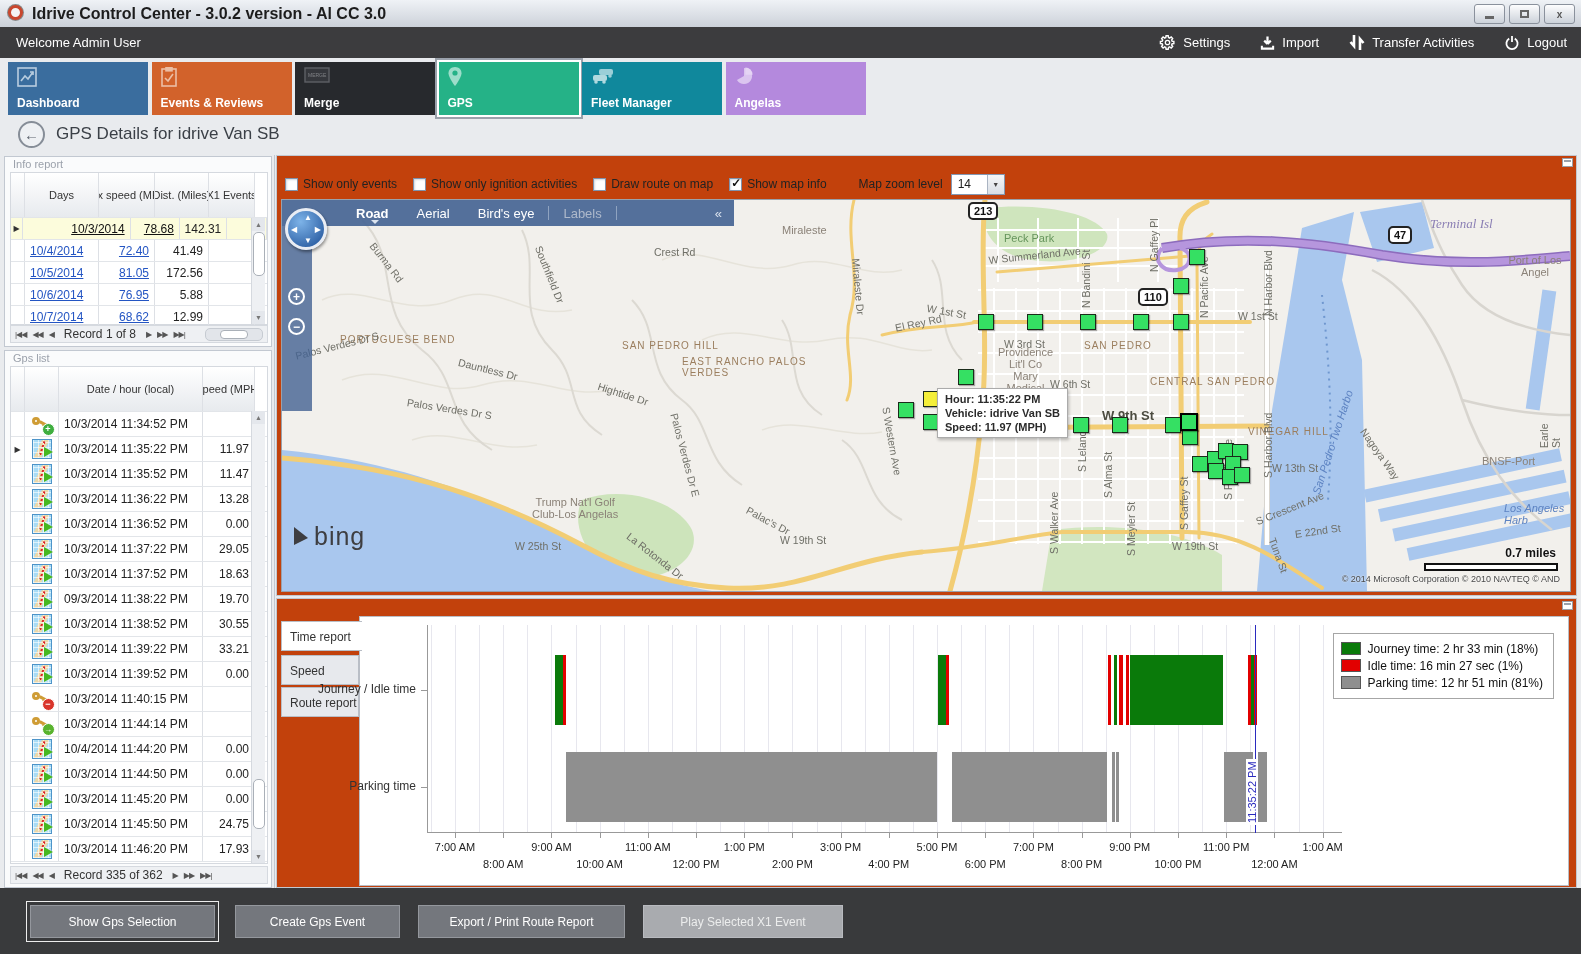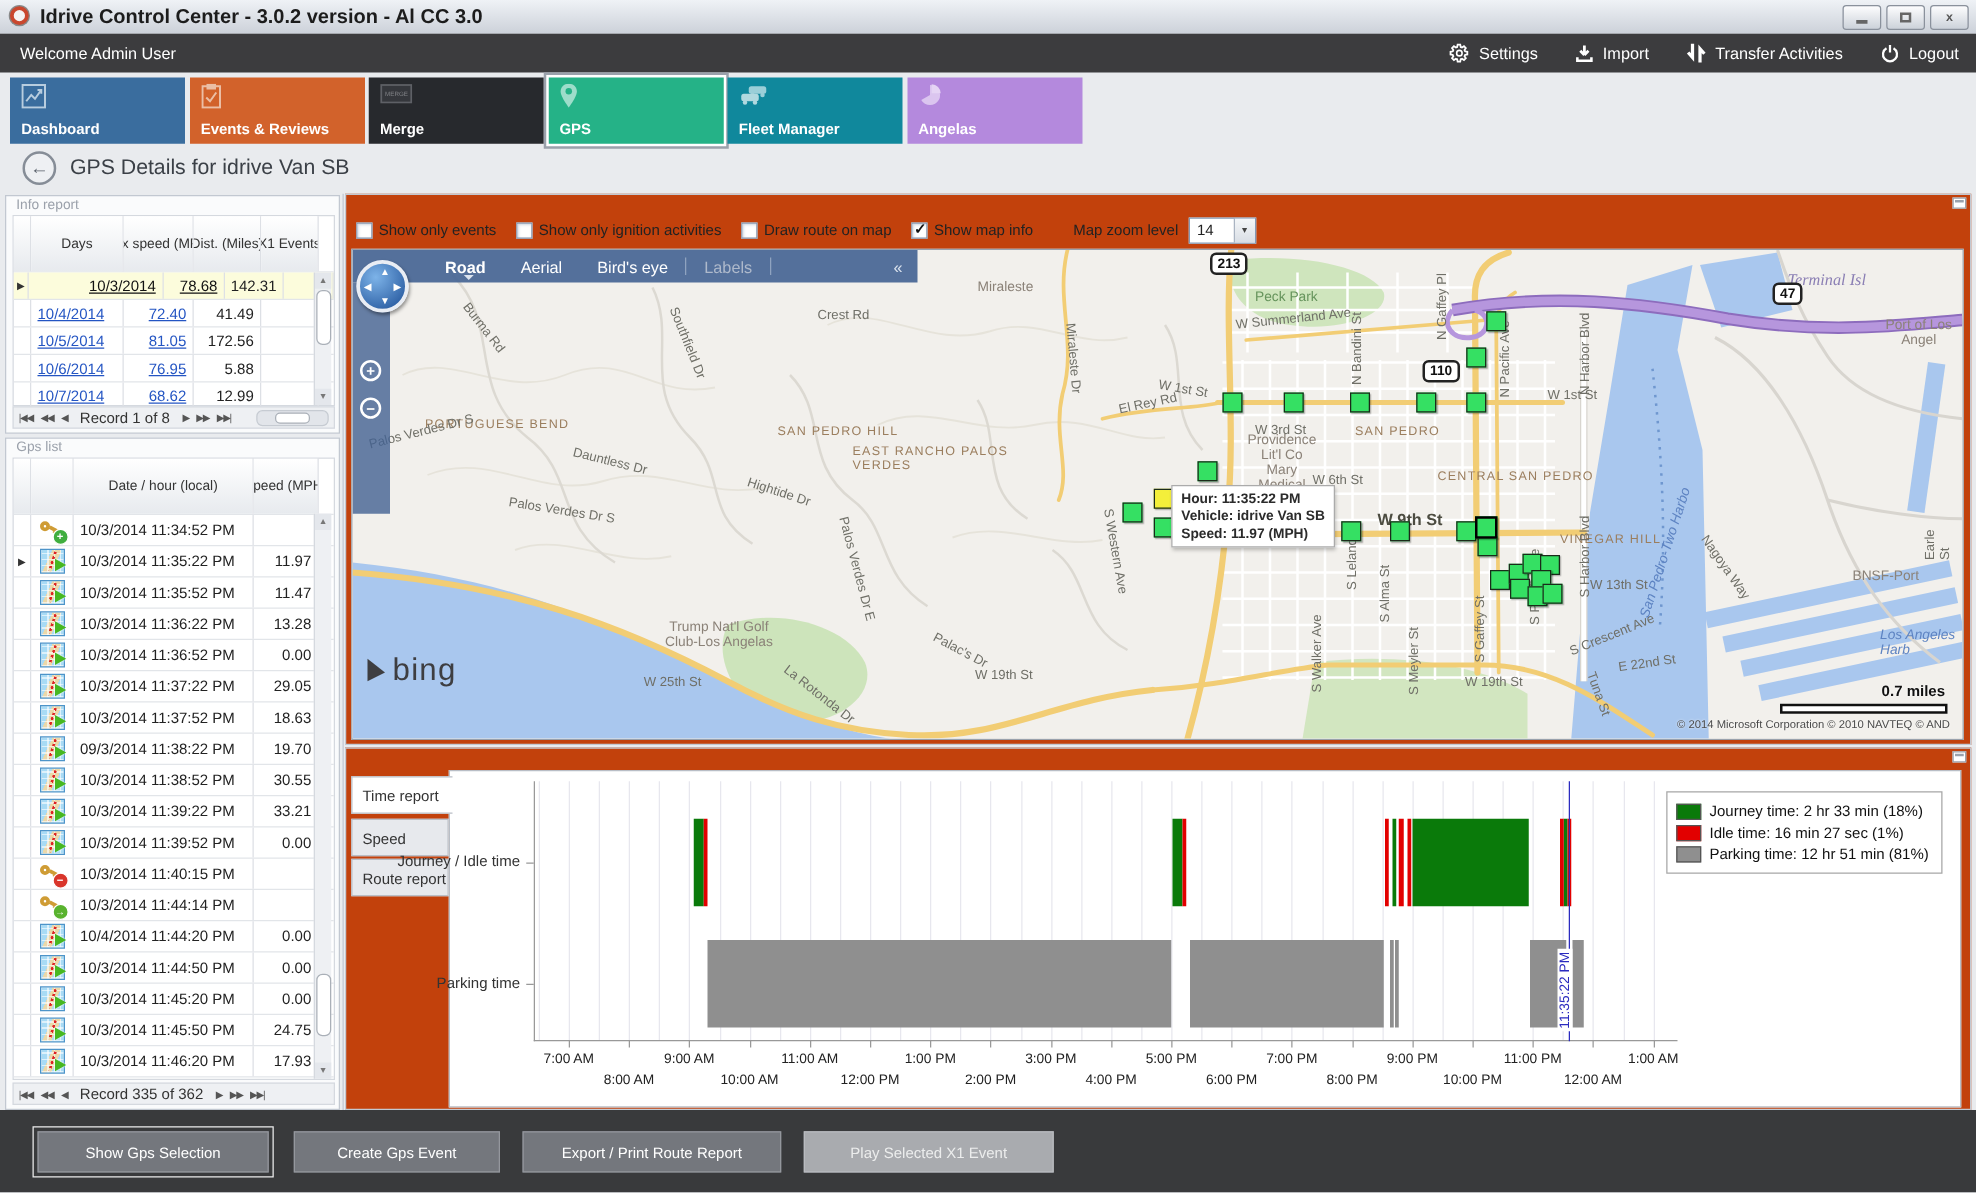--- a/index.html
+++ b/index.html
@@ -162,21 +162,21 @@
   .rowlabel{position:absolute;right:1152px;width:150px;text-align:right;font-size:12px;color:#333;}
   .rowtick{position:absolute;left:61px;width:6px;height:1px;background:#999;}
   .bar{position:absolute;}
   .xtick{position:absolute;top:215px;width:1px;height:6px;background:#999;}
   .xlabel{position:absolute;font-size:11px;color:#222;width:60px;text-align:center;margin-left:-30px;}
   #cursor-line{position:absolute;top:8px;width:1px;height:208px;background:#2b2bbf;z-index:6;}
   #cursor-label{position:absolute;z-index:6;color:#2b2bbf;font-size:11px;background:#fff;
     transform:rotate(-90deg);transform-origin:left bottom;padding:0 2px;white-space:nowrap;}
   #legend{position:absolute;right:14px;top:16px;border:1px solid #a6a6a6;background:#fff;
     padding:5px 10px 5px 7px;z-index:7;}
-  .leg-row{display:flex;align-items:center;gap:7px;font-size:12px;color:#111;margin:3px 0;}
+  .leg-row{display:flex;gap:7px;font-size:12px;color:#111;margin:3px 0;}
   .leg-swatch{width:20px;height:13px;border:1px solid #555;box-sizing:border-box;}
 
   
   #footer{position:absolute;left:0;top:888px;width:1581px;height:66px;background:#393a3c;}
   .fbtn{position:absolute;top:17px;height:33px;background:#74777d;border:1px solid #94979d;
     color:#fff;font-size:12px;display:flex;align-items:center;justify-content:center;cursor:pointer;box-sizing:border-box;}
   .fbtn.focused{box-shadow:0 0 0 3px #393a3c,0 0 0 4px #ededed;}
   .fbtn.disabled{background:#a9abaf;color:#eceded;border-color:#b8babf;}
 
   .vdivider{position:absolute;left:274px;top:155px;width:1px;height:733px;background:#c2c8d1;}
@@ -771,21 +771,21 @@
         <div class="map-label ml-st" style="left: 1256px; top: 248px; transform: rotate(-90deg);">Earle St</div>
         <div class="map-label ml-park" style="left: 722px; top: 32px;">Peck Park</div>
         <div class="map-label ml-st" style="left: 706px; top: 54px; transform: rotate(-6deg);">W Summerland Ave</div>
         <div class="map-label ml-terminal" style="left: 1148px; top: 16px;">Terminal Isl</div>
         <div class="map-label ml-place" style="left: 1218px; top: 54px;">Port of Los Angel</div>
         <div class="map-label ml-place" style="left: 1200px; top: 255px;">BNSF-Port</div>
         <div class="map-label ml-water" style="left: 1028px; top: 292px; transform: rotate(-72deg);">San Pedro-Two Harbo</div>
         <div class="map-label ml-water" style="left: 1222px; top: 302px;">Los Angeles Harb</div>
         <div class="shield" style="left: 686px; top: 2px;">213</div>
         <div class="shield" style="left: 856px; top: 88px;">110</div>
-        <div class="shield" style="left: 1136px; top: 26px;">47</div>
+        <div class="shield" style="left: 1106px; top: 26px;">47</div>
       </div>
     <div id="map-markers">
         <div class="marker" style="left: 907px; top: 49px;"></div>
         <div class="marker" style="left: 891px; top: 78px;"></div>
         <div class="marker" style="left: 696px; top: 114px;"></div>
         <div class="marker" style="left: 745px; top: 114px;"></div>
         <div class="marker" style="left: 798px; top: 114px;"></div>
         <div class="marker" style="left: 851px; top: 114px;"></div>
         <div class="marker" style="left: 891px; top: 114px;"></div>
         <div class="marker" style="left: 676px; top: 169px;"></div>

